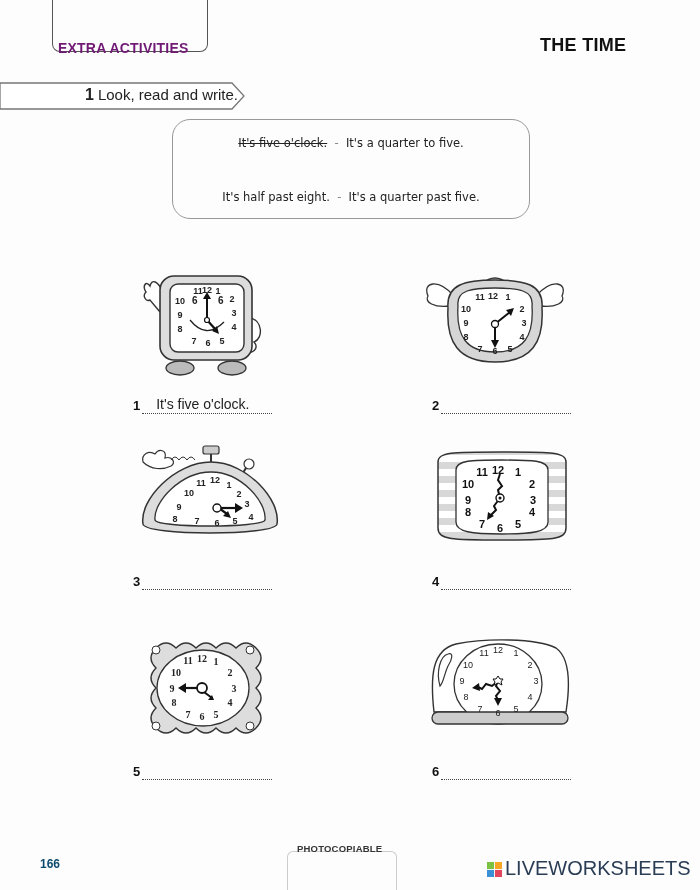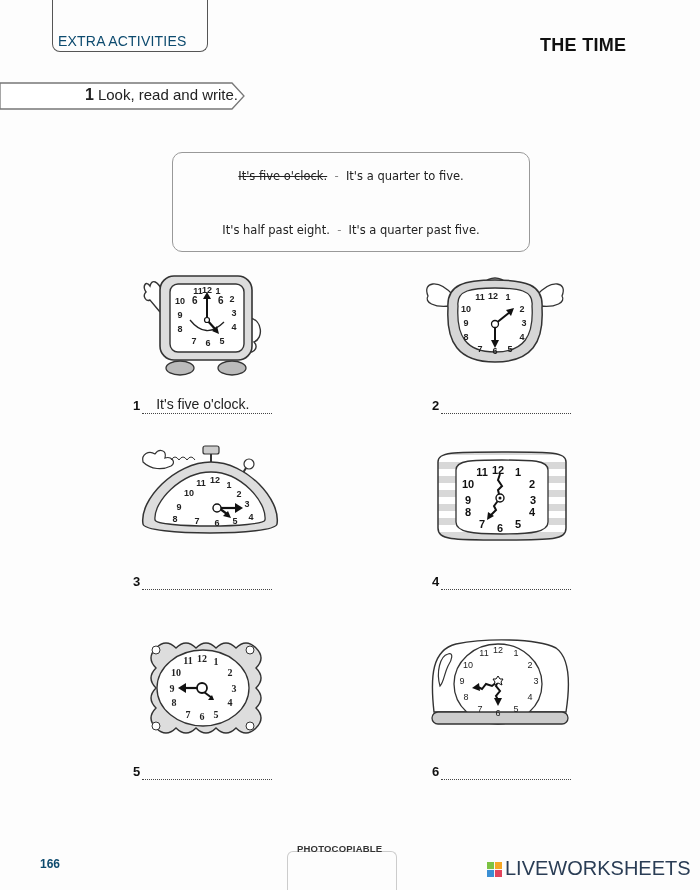--- a/index.html
+++ b/index.html
@@ -1,24 +1,24 @@
 <!DOCTYPE html>
 <html><head>
 <meta charset="utf-8">
 <style>
   html, body { margin:0; padding:0; }
   body { width:700px; height:890px; background:#fdfdfd; position:relative; overflow:hidden; font-family:"Liberation Sans", sans-serif; color:#111; }
   .tab-box { position:absolute; left:52px; top:-4px; width:156px; height:56px; border:1.5px solid #555; border-top:none; border-radius:0 0 8px 8px; box-sizing:border-box; }
-  .tab-label { position:absolute; left:58px; top:33px; font-weight:normal; font-size:14px; letter-spacing:0.2px; color:#0c4a6e; }
+  .tab-label { position:absolute; left:58px; top:40px; font-weight:bold; font-size:14px; letter-spacing:0.2px; color:#701a75; }
   .title { position:absolute; left:540px; top:35px; font-weight:bold; font-size:18px; color:#111; letter-spacing:0.3px; }
   .instr { position:absolute; left:0; top:82px; width:245px; height:26px; }
   .instr svg { position:absolute; left:0; top:0; }
   .instr-text { position:absolute; left:55px; top:86px; font-size:15px; color:#222;margin-left:30px; }
   .instr-text b { font-weight:bold; font-size:16px; margin-right:4px; }
-  .word-box { position:absolute; left:172px; top:152px; width:358px; height:100px; border:1px solid #999; border-radius:10px; box-sizing:border-box; font-family:"DejaVu Sans", sans-serif; font-size:11.5px; color:#222; }
+  .word-box { position:absolute; left:172px; top:119px; width:358px; height:100px; border:1px solid #999; border-radius:18px; box-sizing:border-box; font-family:"DejaVu Sans", sans-serif; font-size:11.5px; color:#222; }
   .wb-line { position:absolute; left:0; width:100%; text-align:center; }
   .strike { text-decoration:line-through; }
   .clock { position:absolute; }
   .answer { position:absolute; font-family:"Liberation Serif", serif; font-size:13px; }
   .answer .num { font-weight:bold; font-family:"Liberation Sans", sans-serif; font-size:13px; }
   .answer .line { display:inline-block; border-bottom:1.5px dotted #444; width:130px; height:14px; vertical-align:bottom; margin-left:2px; position:relative; }
   .answer .filled { position:absolute; left:14px; bottom:1px; font-family:"Liberation Sans", sans-serif; font-size:14px; color:#222; white-space:nowrap; }
   .footer-page { position:absolute; left:40px; top:857px; font-weight:bold; font-size:12px; color:#0c4a6e; }
   .footer-photo { position:absolute; left:287px; top:851px; width:110px; height:40px; border:1px solid #ccc; border-bottom:none; border-radius:6px 6px 0 0; box-sizing:border-box; }
   .footer-photo-text { position:absolute; left:297px; top:843px; font-size:9.5px; color:#333; font-weight:bold; letter-spacing:0.2px; }

